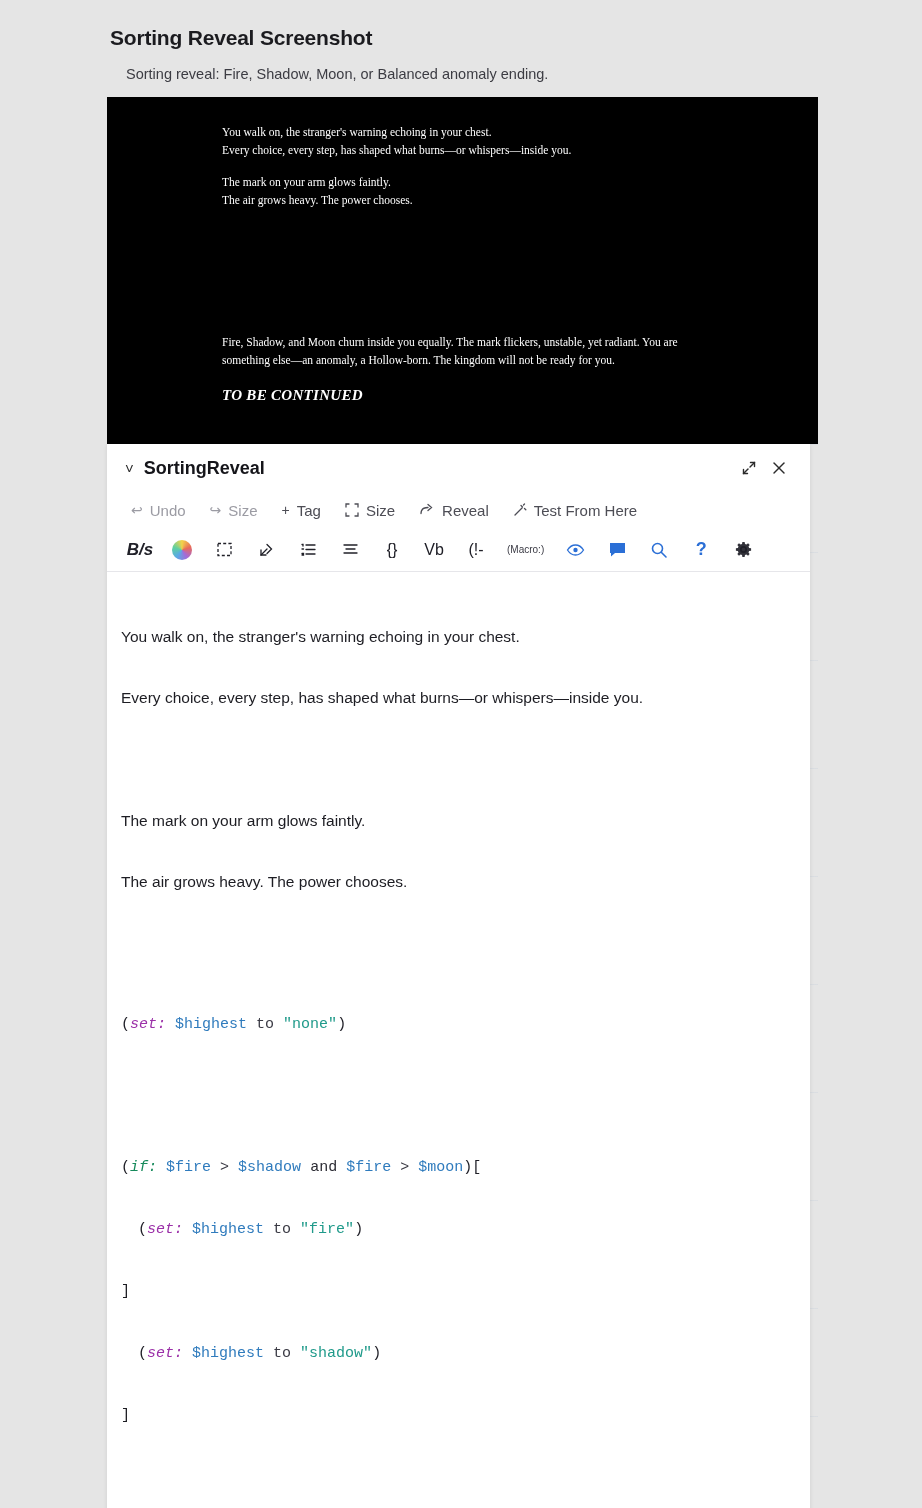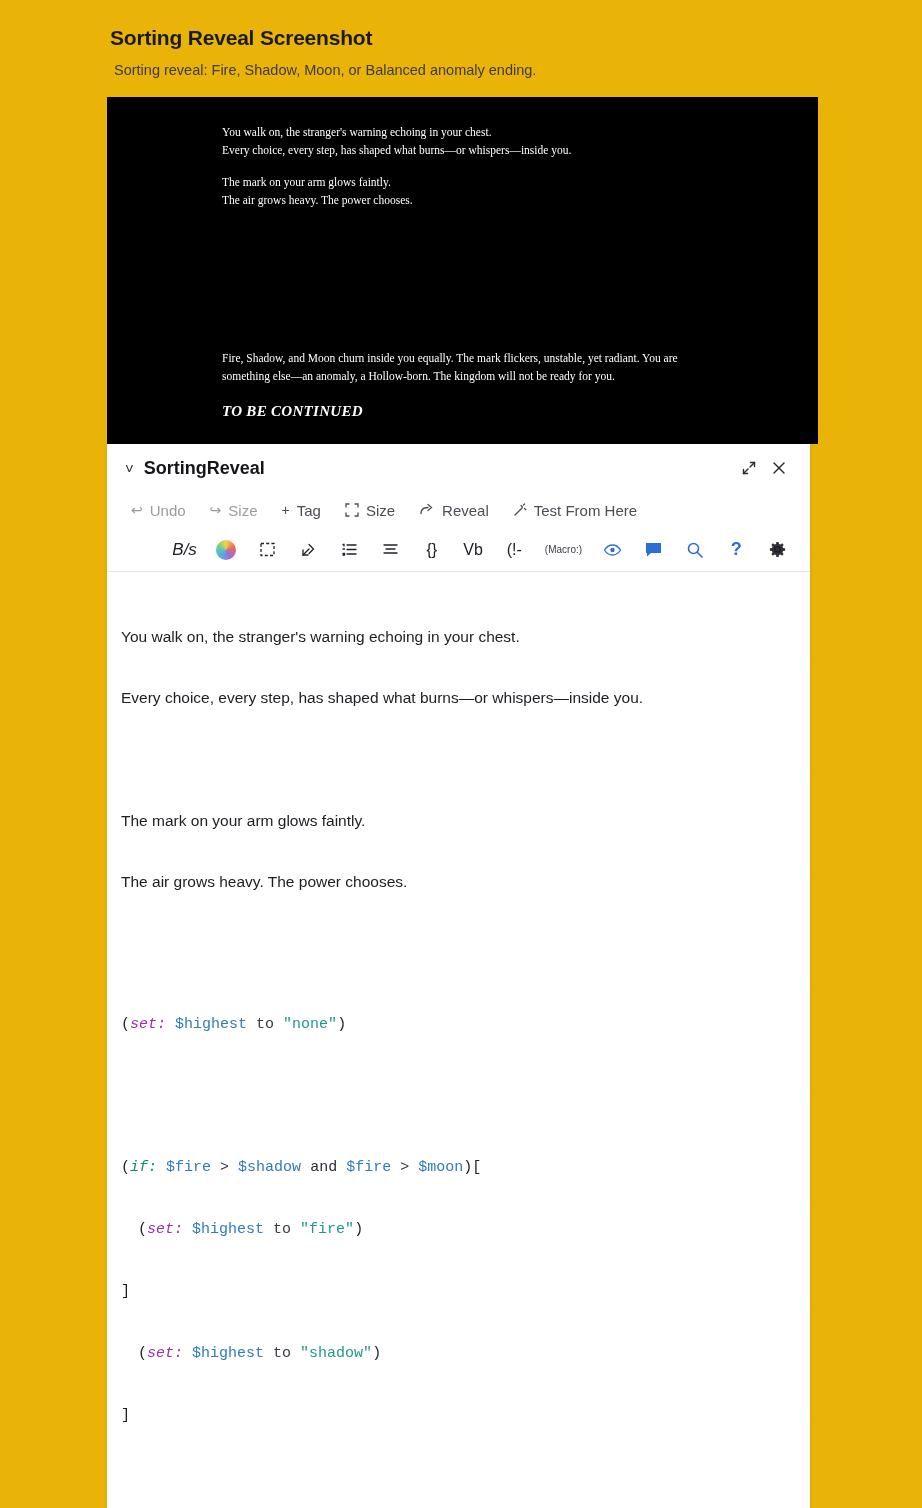--- a/index.html
+++ b/index.html
@@ -6,39 +6,39 @@
   html, body {
     margin: 0;
     padding: 0;
     background: #ffffff;
     font-family: "Liberation Sans", sans-serif;
   }
   #page {
     position: relative;
     width: 922px;
     min-height: 1508px;
-    background: #eab308;
+    background: #e5e5e5;
     overflow: hidden;
   }
 
   
   .page-header {
     padding: 26px 0 0 110px;
   }
   .page-title {
     font-size: 21px;
     font-weight: bold;
     color: #1b1b1f;
     letter-spacing: -0.2px;
     margin: 0 0 12px 0;
   }
   .page-subtitle {
     font-size: 14.5px;
     color: #3c3c43;
-    margin: 4px;
+    margin: 16px;
   }
 
   
   .preview-panel {
     position: absolute;
     left: 107px;
     top: 97px;
     width: 711px;
     height: 347px;
     background: #000000;
@@ -48,21 +48,21 @@
   }
   .preview-top {
     position: absolute;
     left: 115px;
     top: 26px;
     width: 560px;
   }
   .preview-bottom {
     position: absolute;
     left: 115px;
-    top: 252px;
+    top: 236px;
     width: 510px;
   }
   .preview-line {
     font-size: 11.5px;
     line-height: 18px;
     color: #ffffff;
     white-space: pre-wrap;
   }
   .preview-gap { height: 14px; }
   .preview-continued {
@@ -174,21 +174,21 @@
     font-size: 16px;
     color: #202028;
     cursor: pointer;
   }
   .tb2-item.wide { width: auto; padding: 0 8px; font-size: 10px; color: #3a3a44; }
   .tb2-item svg { display: block; }
   .swatch {
     width: 20px; height: 20px; border-radius: 50%;
     background: conic-gradient(#f3d34a, #e86a5b, #a46ad8, #5aa9e6, #5fd0a0, #f3d34a);
   }
-  .bold-s { font-weight: normal; font-size: 17px; font-style: italic; margin-left: 45px; }
+  .bold-s { font-weight: bold; font-size: 17px; font-style: italic; }
   .blue { color: #2b6fd6; }
 
   
   .passage {
     padding: 14px 18px 24px 14px;
     font-family: "Liberation Mono", monospace;
     font-size: 15px;
     line-height: 20.6px;
     color: #1c1c22;
     white-space: pre-wrap;

